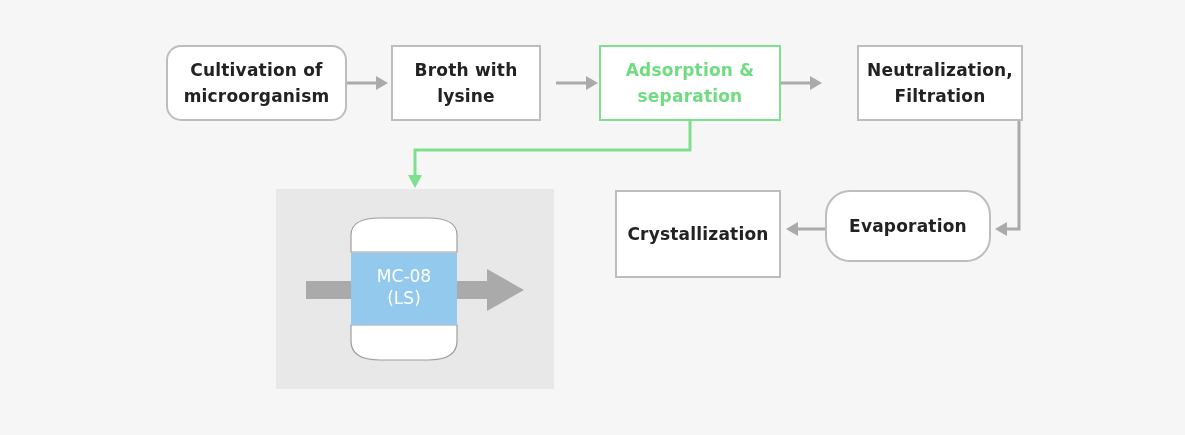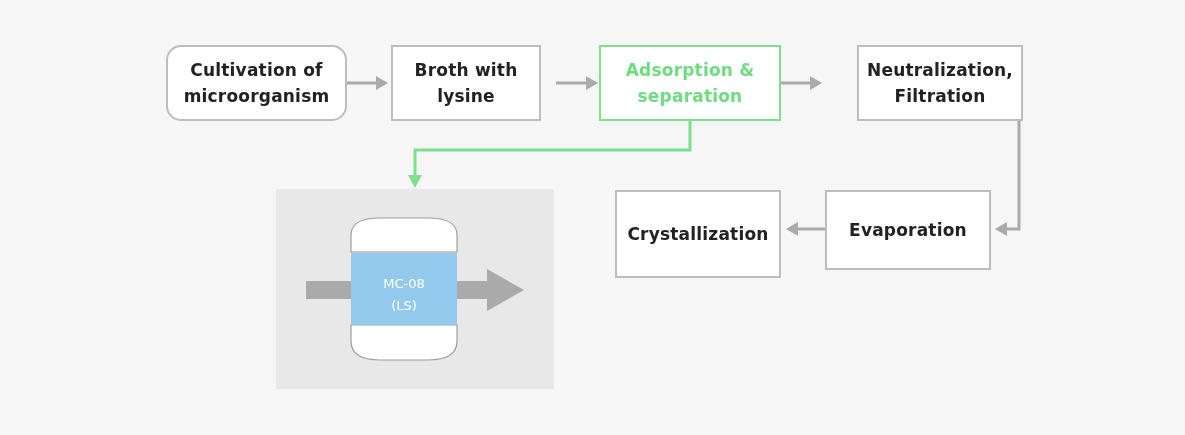--- a/index.html
+++ b/index.html
@@ -6,21 +6,21 @@
   body { width:1185px; height:435px; background:#f6f6f6; position:relative; overflow:hidden;
          font-family:"DejaVu Sans", sans-serif; }
   .box { position:absolute; box-sizing:border-box; background:#ffffff; border:2px solid #bdbdbd;
          display:flex; align-items:center; justify-content:center; text-align:center;
          color:#222222; font-size:17px; font-weight:bold; line-height:26px; letter-spacing:0.2px; }
   .box.active { border-color:#7ee08e; color:#6fdc82; }
   .box span { white-space:pre-line; }
   svg.lines { position:absolute; left:0; top:0; }
   .panel { position:absolute; left:276px; top:189px; width:278px; height:200px; background:#e8e8e9; }
   .vessel-label { position:absolute; left:350px; top:265px; width:108px; text-align:center;
-         color:#ffffff; font-size:13px; line-height:22px; white-space:pre-line;margin-top:8px; }
+         color:#ffffff; font-size:17px; line-height:22px; white-space:pre-line; }
 </style>
 </head>
 <body>
 
 <svg class="lines" width="1185" height="435">
 
   <g>
     <line x1="346" y1="83" x2="378" y2="83" stroke="#aaaaaa" stroke-width="3"></line>
     <polygon points="376,76 388,83 376,90" fill="#aaaaaa"></polygon>
   </g>
@@ -60,21 +60,21 @@
 lysine</span>
 </div>
 <div class="box active" style="left:599px; top:45px; width:182px; height:76px;">
   <span>Adsorption &amp;
 separation</span>
 </div>
 <div class="box" style="left:826px; top:45px; width:166px; height:76px;margin-left:31px;">
   <span>Neutralization,
 Filtration</span>
 </div>
-<div class="box" style="left:825px; top:190px; width:166px; height:80px;">
+<div class="box" style="left:825px; top:190px; width:166px; height:72px;border-radius:25px;">
   <span>Evaporation</span>
 </div>
 <div class="box" style="left:615px; top:190px; width:166px; height:88px;">
   <span>Crystallization</span>
 </div>
 
 <div class="panel"></div>
 
 <svg class="lines" width="1185" height="435">
 

